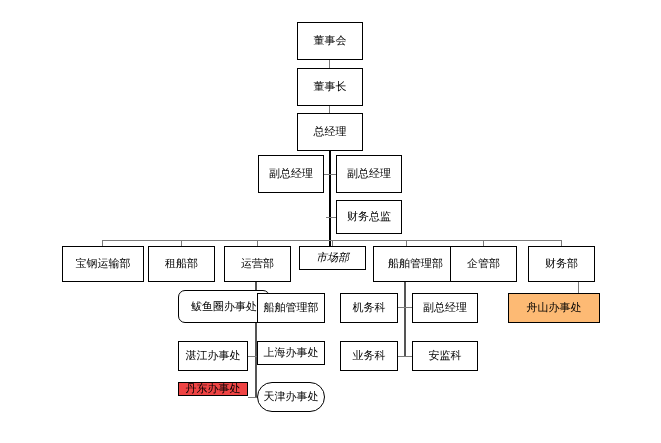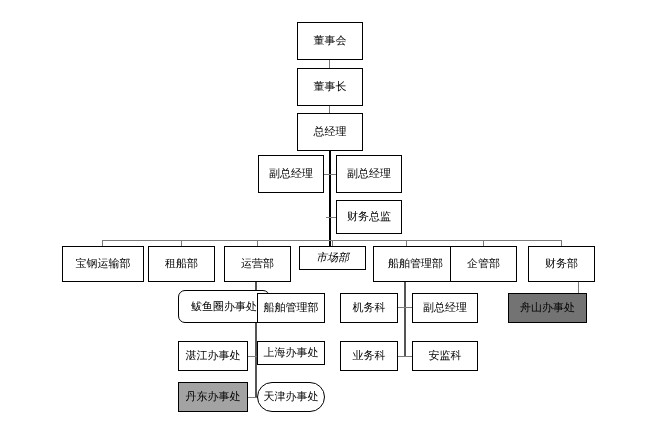--- a/index.html
+++ b/index.html
@@ -87,20 +87,20 @@
     <div class="node" style="left: 148px; top: 246px; width: 67px; height: 36px; border-color: rgb(0, 0, 0); background: rgb(255, 255, 255); color: rgb(0, 0, 0);">租船部</div>
     <div class="node" style="left: 224px; top: 246px; width: 67px; height: 36px; border-color: rgb(0, 0, 0); background: rgb(255, 255, 255); color: rgb(0, 0, 0);">运营部</div>
     <div class="node" style="left: 299px; top: 246px; width: 67px; height: 24px; border-color: rgb(0, 0, 0); background: rgb(255, 255, 255); color: rgb(0, 0, 0); font-style: italic;">市场部</div>
     <div class="node" style="left: 373px; top: 246px; width: 85px; height: 36px; border-color: rgb(0, 0, 0); background: rgb(255, 255, 255); color: rgb(0, 0, 0);">船舶管理部</div>
     <div class="node" style="left: 450px; top: 246px; width: 67px; height: 36px; border-color: rgb(0, 0, 0); background: rgb(255, 255, 255); color: rgb(0, 0, 0);">企管部</div>
     <div class="node" style="left: 528px; top: 246px; width: 67px; height: 36px; border-color: rgb(0, 0, 0); background: rgb(255, 255, 255); color: rgb(0, 0, 0);">财务部</div>
     <div class="node" style="left: 178px; top: 290px; width: 92px; height: 33px; border-color: rgb(0, 0, 0); background: rgb(255, 255, 255); color: rgb(0, 0, 0); border-radius: 7px;">鲅鱼圈办事处</div>
     <div class="node" style="left: 257px; top: 293px; width: 68px; height: 30px; border-color: rgb(0, 0, 0); background: rgb(255, 255, 255); color: rgb(0, 0, 0);">船舶管理部</div>
     <div class="node" style="left: 178px; top: 341px; width: 70px; height: 30px; border-color: rgb(0, 0, 0); background: rgb(255, 255, 255); color: rgb(0, 0, 0);">湛江办事处</div>
     <div class="node" style="left: 257px; top: 341px; width: 68px; height: 24px; border-color: rgb(0, 0, 0); background: rgb(255, 255, 255); color: rgb(0, 0, 0);">上海办事处</div>
-    <div class="node" style="left: 178px; top: 382px; width: 70px; height: 30px; border-color: rgb(0, 0, 0); background: #a3a3a3; color: rgb(0, 0, 0);">丹东办事处</div>
+    <div class="node" style="left: 178px; top: 382px; width: 70px; height: 14px; border-color: rgb(0, 0, 0); background: #ef4444; color: rgb(0, 0, 0);">丹东办事处</div>
     <div class="node" style="left: 257px; top: 382px; width: 68px; height: 30px; border-color: rgb(0, 0, 0); background: rgb(255, 255, 255); color: rgb(0, 0, 0); border-radius: 15px;">天津办事处</div>
     <div class="node" style="left: 340px; top: 293px; width: 58px; height: 30px; border-color: rgb(0, 0, 0); background: rgb(255, 255, 255); color: rgb(0, 0, 0);">机务科</div>
     <div class="node" style="left: 412px; top: 293px; width: 66px; height: 30px; border-color: rgb(0, 0, 0); background: rgb(255, 255, 255); color: rgb(0, 0, 0);">副总经理</div>
     <div class="node" style="left: 340px; top: 341px; width: 58px; height: 30px; border-color: rgb(0, 0, 0); background: rgb(255, 255, 255); color: rgb(0, 0, 0);">业务科</div>
     <div class="node" style="left: 412px; top: 341px; width: 66px; height: 30px; border-color: rgb(0, 0, 0); background: rgb(255, 255, 255); color: rgb(0, 0, 0);">安监科</div>
-    <div class="node" style="left: 508px; top: 293px; width: 79px; height: 30px; border-color: rgb(0, 0, 0); background: #737373; color: rgb(0, 0, 0);">舟山办事处</div>
+    <div class="node" style="left: 508px; top: 293px; width: 92px; height: 30px; border-color: rgb(0, 0, 0); background: #fdba74; color: rgb(0, 0, 0);">舟山办事处</div>
   </div>
 
 </body></html>

